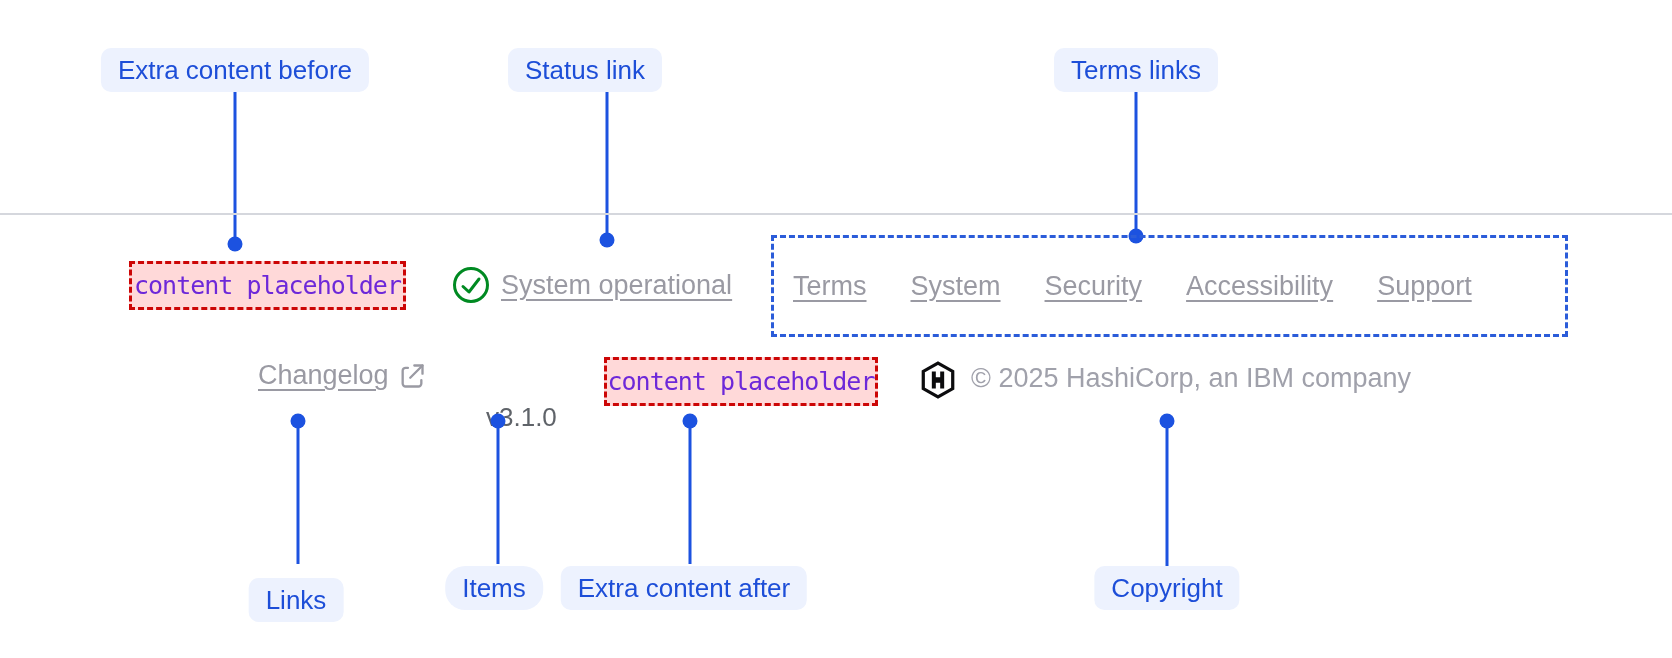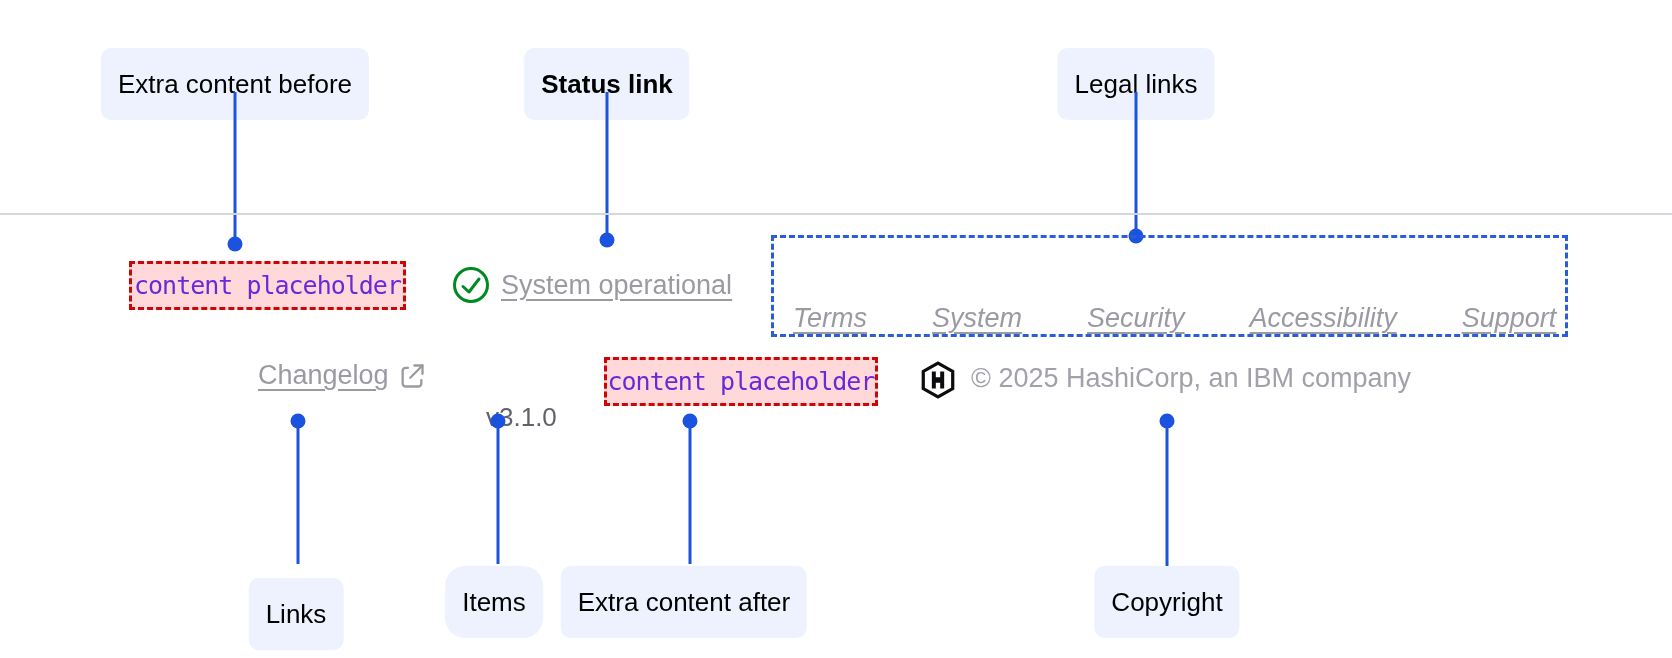--- a/index.html
+++ b/index.html
@@ -1,45 +1,45 @@
 <!DOCTYPE html>
 <html><head>
 <meta charset="utf-8">
 <style>
   html,body{margin:0;padding:0;background:#ffffff;}
   .stage{position:relative;width:1672px;height:658px;background:#ffffff;overflow:hidden;
          font-family:"Liberation Sans","DejaVu Sans",sans-serif;}
   .divider{position:absolute;left:0;right:0;top:213px;height:2px;background:#d5d7dd;}
-  .pill{position:absolute;transform:translateX(-50%);background:#edf2fe;color:#000000;
-        font-size:26px;font-weight:500;line-height:30px;padding:21px 17px;border-radius:10px;
+  .pill{position:absolute;transform:translateX(-50%);background:#edf2fe;color:#1d4ed8;
+        font-size:26px;font-weight:500;line-height:30px;padding:7px 17px;border-radius:10px;
         white-space:nowrap;}
   .vline{position:absolute;width:3px;background:#1c52e0;transform:translateX(-50%);}
   .dot{position:absolute;width:15px;height:15px;border-radius:50%;background:#1c52e0;
        transform:translate(-50%,-50%);}
   .ph-box{position:absolute;background:#ffd9d9;border:3px dashed #cc0606;
           display:flex;align-items:center;justify-content:center;
           font-family:"DejaVu Sans Mono","Liberation Mono",monospace;
           font-size:25px;letter-spacing:-1px;color:#6d28d9;white-space:nowrap;}
   .status-group{position:absolute;display:flex;align-items:center;gap:11px;}
   .faded-link{color:#9a9aa3;font-size:27px;text-decoration:underline;
               text-decoration-color:#9a9aa3;text-underline-offset:5px;white-space:nowrap;}
   .legal-rect{position:absolute;border:3px dashed #2b5cd9;box-sizing:border-box;
-              display:flex;align-items:flex-end;gap:65px;padding-left:19px;font-style:italic;}
+              display:flex;align-items:center;gap:44px;padding-left:19px;}
   .version{position:absolute;color:#5f6369;font-size:26px;margin-top:38px;}
   .copyright{position:absolute;color:#a0a1ab;font-size:27px;white-space:nowrap;}
   .changelog{position:absolute;display:flex;align-items:center;gap:9px;}
 </style>
 </head>
 <body>
 
 <div class="stage">
 
   <div class="pill" style="left:235px;top:48px;">Extra content before</div>
-  <div class="pill" style="left:607px;top:48px;font-weight:bold;">Status link</div>
-  <div class="pill" style="left:1136px;top:48px;">Legal links</div>
+  <div class="pill" style="left:585px;top:48px;">Status link</div>
+  <div class="pill" style="left:1136px;top:48px;">Terms links</div>
 
   <div class="vline" style="left:235px;top:92px;height:146px;"></div>
   <div class="dot" style="left:235px;top:244px;"></div>
   <div class="vline" style="left:607px;top:92px;height:142px;"></div>
   <div class="dot" style="left:607px;top:240px;"></div>
   <div class="vline" style="left:1136px;top:92px;height:138px;"></div>
   <div class="dot" style="left:1136px;top:236px;"></div>
 
   <div class="divider"></div>
 

